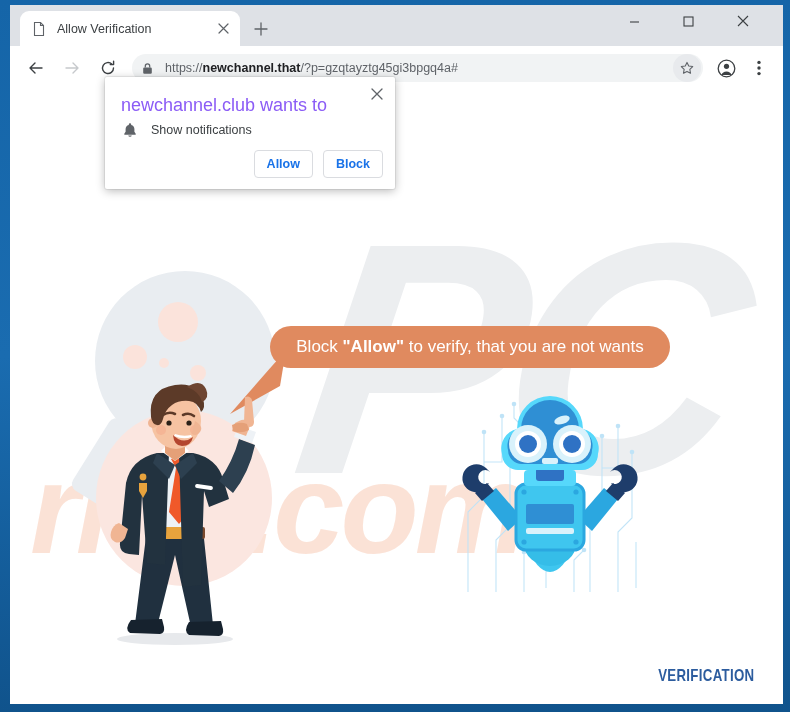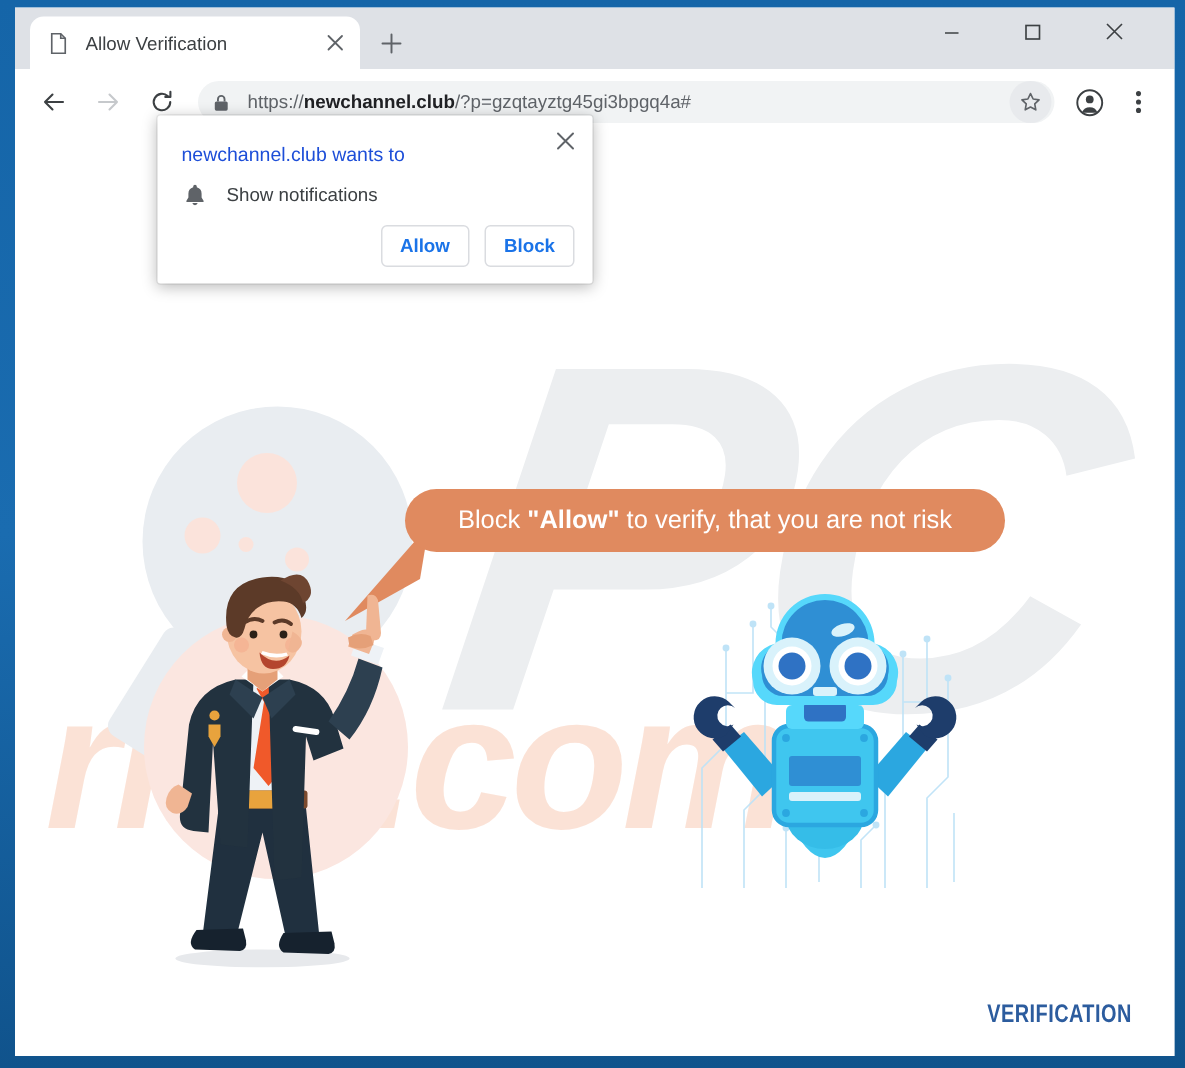--- a/index.html
+++ b/index.html
@@ -210,21 +210,21 @@
   #permpopup {
     position: absolute; left: 95px; top: 72px;
     width: 290px; height: 112px;
     background: #ffffff;
     border-radius: 2px;
     box-shadow: 0 2px 10px rgba(0,0,0,0.28), 0 0 0 1px rgba(0,0,0,0.06);
     z-index: 50;
   }
   #popup-title {
     position: absolute; left: 16px; top: 18px;
-    font-size: 13px; color: #1d4ed8;
+    font-size: 18px; color: #8b5cf6;
   }
   #popup-close {
     position: absolute; right: 7px; top: 6px;
     width: 22px; height: 22px;
     display: flex; align-items: center; justify-content: center;
   }
   #popup-perm-row {
     position: absolute; left: 16px; top: 44px;
     display: flex; align-items: center;
   }
@@ -314,21 +314,21 @@
         </svg>
       </div>
 
       <div id="omnibox">
         <span id="lock-chip">
           <svg width="13" height="13" viewBox="0 0 13 13">
             <rect x="2.2" y="5.6" width="8.6" height="6.2" rx="1.1" fill="#5f6368"></rect>
             <path d="M4.3 5.6V4.1a2.2 2.2 0 0 1 4.4 0v1.5" fill="none" stroke="#5f6368" stroke-width="1.25"></path>
           </svg>
         </span>
-        <span id="url">https://<b>newchannel.club</b><span>/?p=gzqtayztg45gi3bpgq4a#</span></span>
+        <span id="url">https://<b>newchannel.that</b><span>/?p=gzqtayztg45gi3bpgq4a#</span></span>
         <span id="star-btn">
           <svg width="14" height="14" viewBox="0 0 14 14">
             <path d="M7 1.4l1.75 3.6 3.95.55-2.87 2.76.69 3.92L7 10.4l-3.52 1.83.69-3.92L1.3 5.55l3.95-.55z" fill="none" stroke="#5f6368" stroke-width="1.1" stroke-linejoin="round"></path>
           </svg>
         </span>
       </div>
 
       <div class="tbricon">
         <svg width="19" height="19" viewBox="0 0 19 19">
           <circle cx="9.5" cy="9.5" r="8.3" fill="none" stroke="#3c4043" stroke-width="1.3"></circle>
@@ -356,21 +356,21 @@
       <div class="pinkdot" id="pd2"></div>
       <div class="pinkdot" id="pd3"></div>
       <div class="pinkdot" id="pd4"></div>
       <div id="circle-pink"></div>
 
       <svg id="bubble-tail" viewBox="0 0 60 70">
         <path d="M58 4 L52 40 L2 68 Z" fill="#e08a5f"></path>
       </svg>
 
       <div id="bubble">
-        <span id="bubble-text"><span>Block </span><b>"Allow"</b><span> to verify, that you are not risk</span></span>
+        <span id="bubble-text"><span>Block </span><b>"Allow"</b><span> to verify, that you are not wants</span></span>
       </div>
 
       <svg id="man" viewBox="0 0 185 268">
 
         <ellipse cx="80" cy="262" rx="58" ry="6" fill="#e7e9ec"></ellipse>
 
         <path d="M52 152 L108 152 L118 248 L96 250 L80 178 L62 250 L40 247 Z" fill="#20303f"></path>
 
         <path d="M36 243 q-7 9 -1 13 l30 1 q5 -1 4 -7 l-2 -8 z" fill="#16222e"></path>
         <path d="M94 245 q-6 9 0 13 l30 1 q5 -1 4 -7 l-2 -8 z" fill="#16222e"></path>

